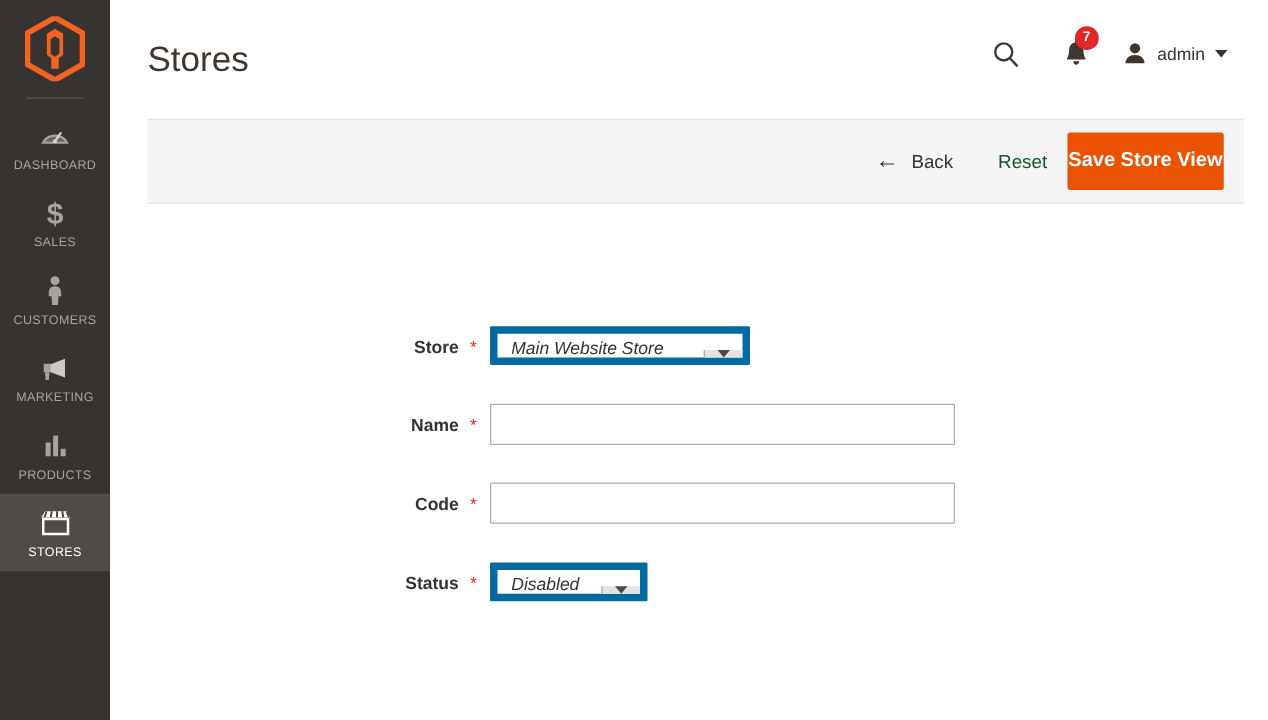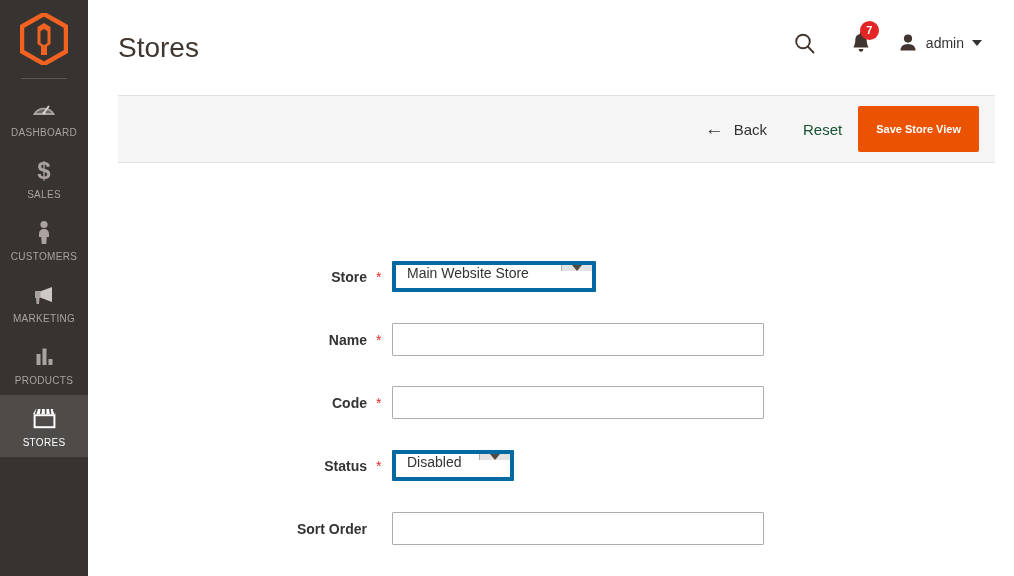--- a/index.html
+++ b/index.html
@@ -110,23 +110,23 @@
     margin-right:36px;
   }
   .back-arrow { font-size:19px; line-height:16px; color:#333; }
   .reset-link {
     font-size:15px; color:#14532d; cursor:pointer;
     margin-right:16px;
   }
   .save-btn {
     background:#eb5202; color:#ffffff;
     border:none; border-radius:2px;
-    font-size:11px; font-weight:bold;
+    font-size:16px; font-weight:bold;
     font-family:"Liberation Sans", sans-serif;
-    padding:0 18px; height:46px;
+    padding:0 1px; height:46px;
     cursor:pointer;
     white-space:nowrap;
   }
 
   
   .section-title {
     position:absolute; left:30px; top:198px;
     font-size:18px; color:#41362f; font-weight:400;
   }
   .form {
@@ -157,25 +157,26 @@
   .text-input {
     width:372px; height:33px;
     border:1px solid #adadad; border-radius:1px;
     background:#ffffff;
     font-size:14px; color:#333;
     font-family:"Liberation Sans", sans-serif;
     padding:0 9px;
     outline:none;
   }
   .select-wrap {
-    display:flex; align-items:flex-start;
+    display:flex; align-items:flex-end;
     height:31px;
-    border:4px solid #0369a1; border-radius:1px;
+    border:6px solid #0369a1; border-radius:1px;
     background:#ffffff;
     cursor:pointer;
+    font-style:italic;
   }
   .select-value {
     display:flex; align-items:center;
     padding:0 11px;
     font-size:14px; color:#333;
     white-space:nowrap;
   }
   .select-value.store { width:165px; }
   .select-value.status { width:83px; }
   .select-arrow {
@@ -364,25 +365,16 @@
         <div class="field-control">
           <div class="select-wrap">
             <div class="select-value status">Disabled</div>
             <div class="select-arrow">
               <span class="arrow-tri"></span>
             </div>
           </div>
         </div>
       </div>
 
-      <div class="field-row">
-        <div class="field-label-cell">
-          <span class="field-label">Sort Order</span>
-          <span class="req-star hidden">*</span>
-        </div>
-        <div class="field-control">
-          <input class="text-input" type="text" value="" style="">
-        </div>
-      </div>
 
     </div>
   </div>
 </div>
 
 </body></html>

